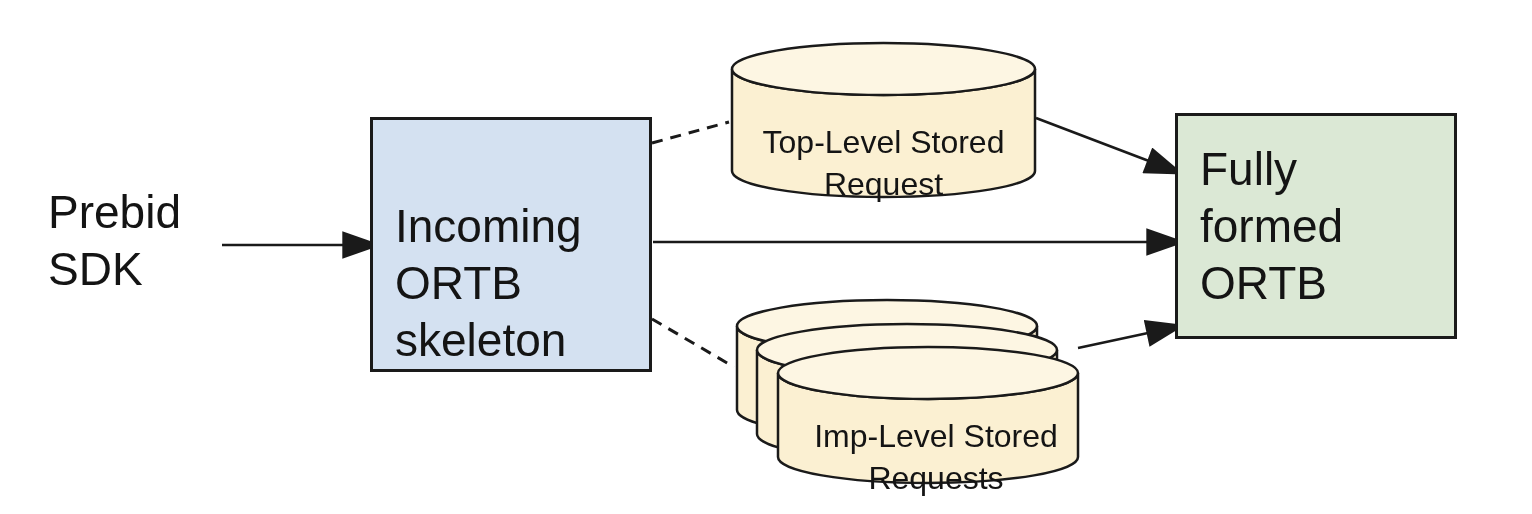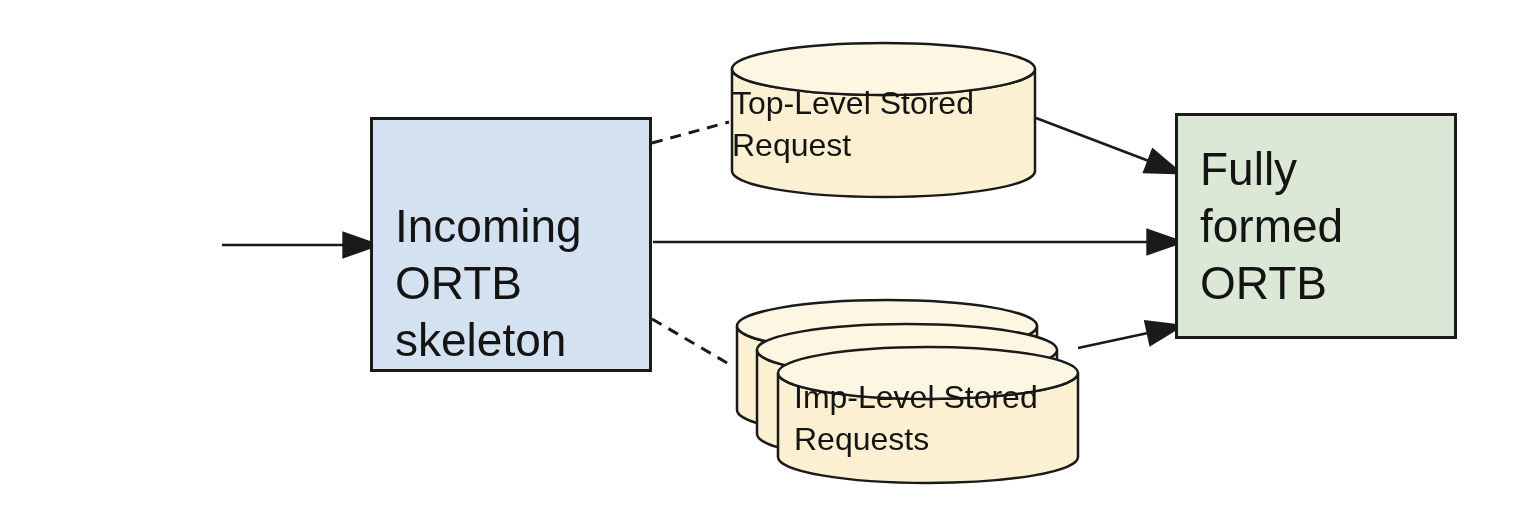--- a/index.html
+++ b/index.html
@@ -25,21 +25,21 @@
   .link.dashed { stroke-width: 3; stroke-dasharray: 11 8; }
   .arrow-head { fill: var(--stroke-color); }
   .cyl-body { fill: var(--cyl-body); stroke: var(--stroke-color); stroke-width: 2.5; }
   .cyl-top  { fill: var(--cyl-top);  stroke: var(--stroke-color); stroke-width: 2.5; }
   .label {
     position: absolute;
     color: var(--text-color);
     white-space: pre-line;
   }
   .label-big { font-size: 46px; line-height: 57px; }
-  .label-cyl { font-size: 32px; line-height: 42px; text-align: left; }
+  .label-cyl { font-size: 32px; line-height: 42px; text-align: center; margin-top: 39px; }
   .node-box {
     position: absolute;
     border: 3px solid var(--stroke-color);
     display: flex;
     align-items: center;
     padding-left: 22px;
   }
   .node-box .label { position: static; }
   .box-incoming { left: 370px; top: 117px; width: 282px; height: 255px; background: var(--box-blue); align-items: flex-end; }
   .box-fully    { left: 1175px; top: 113px; width: 282px; height: 226px; background: var(--box-green); }
@@ -85,20 +85,22 @@
         <path class="cyl-body" d="M 757 350 A 150 26 0 0 0 1057 350 L 1057 434 A 150 26 0 0 1 757 434 Z"></path>
         <ellipse class="cyl-top" cx="907" cy="350" rx="150" ry="26"></ellipse>
       </g>
       <g>
         <path class="cyl-body" d="M 778 373 A 150 26 0 0 0 1078 373 L 1078 457 A 150 26 0 0 1 778 457 Z"></path>
         <ellipse class="cyl-top" cx="928" cy="373" rx="150" ry="26"></ellipse>
       </g>
     </g>
   </svg>
 
+  <div class="label label-big label-prebid">Prebid
+SDK</div>
 
   <div class="node-box box-incoming">
     <div class="label label-big">Incoming
 ORTB
 skeleton</div>
   </div>
 
   <div class="node-box box-fully">
     <div class="label label-big">Fully
 formed

